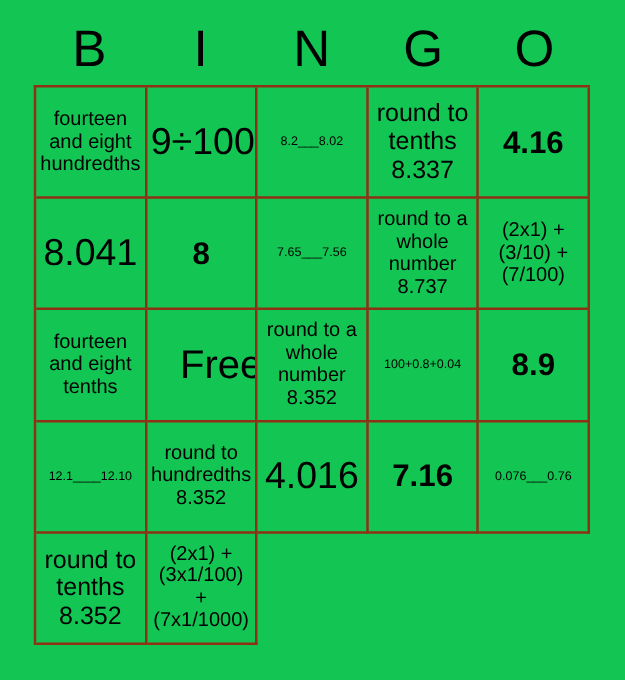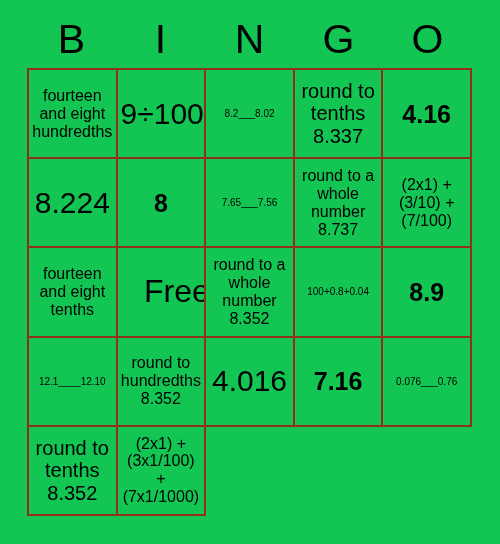--- a/index.html
+++ b/index.html
@@ -103,21 +103,21 @@
     <div class="cell sz-md">
         <span class="cell-text">round to
 tenths
 8.337</span>
       </div>
     <div class="cell sz-xl">
         <span class="cell-text">4.16</span>
       </div>
 
     <div class="cell sz-lg">
-        <span class="cell-text">8.224</span>
+        <span class="cell-text">8.041</span>
       </div>
     <div class="cell sz-xl">
         <span class="cell-text">8</span>
       </div>
     <div class="cell sz-xs">
         <span class="cell-text">7.65___7.56</span>
       </div>
     <div class="cell sz-sm">
         <span class="cell-text">round to a
 whole

